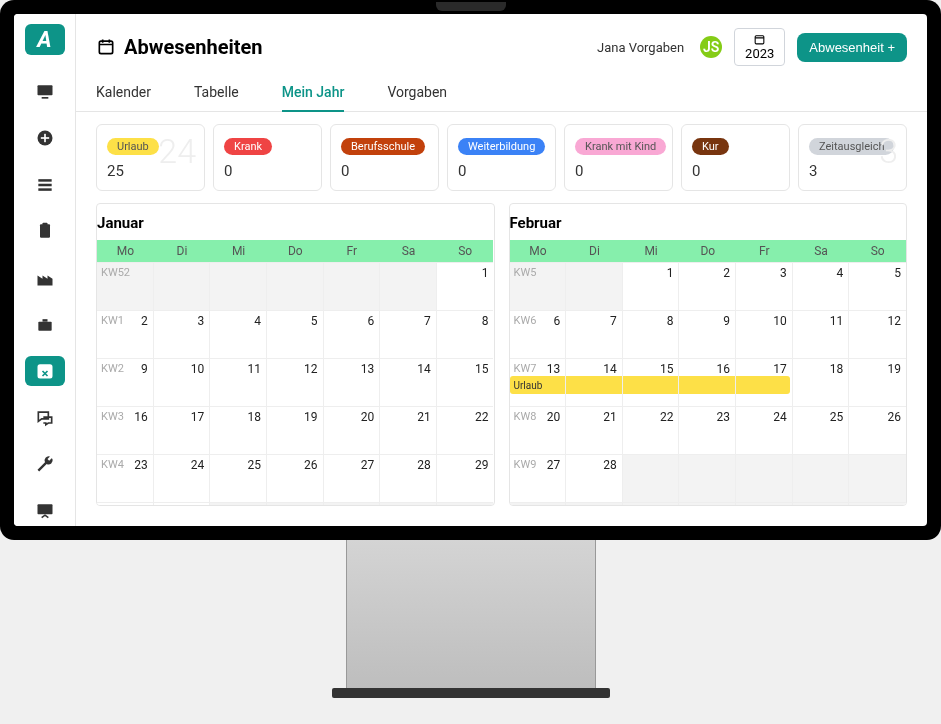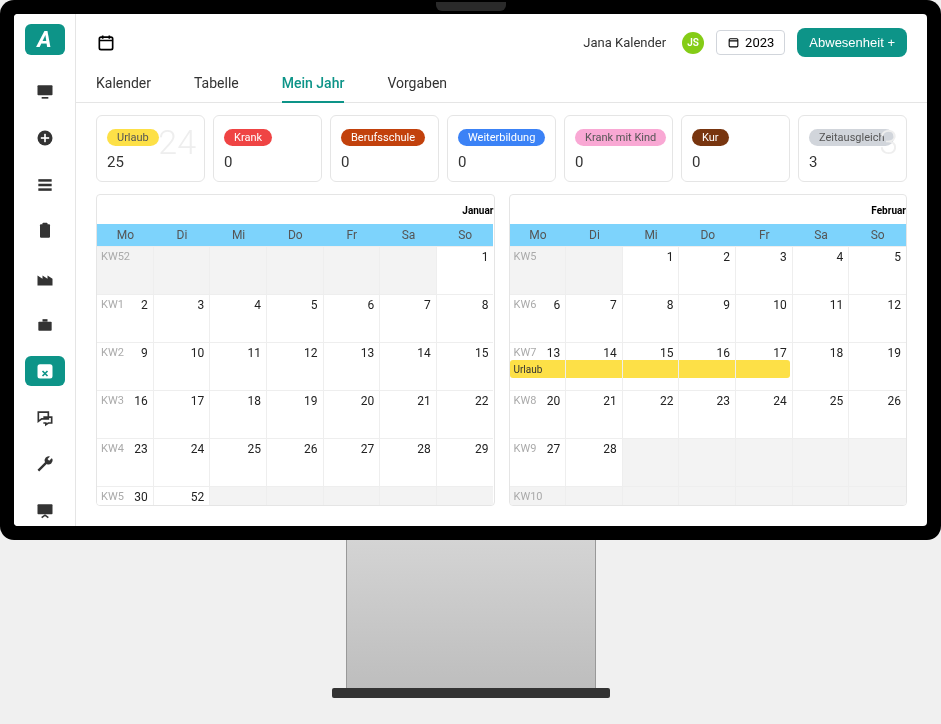--- a/index.html
+++ b/index.html
@@ -59,26 +59,26 @@
     display: flex; align-items: center; padding: 14px 20px 4px 20px;
     gap: 12px;
   }
   .header-title { display: flex; align-items: center; gap: 8px; font-size: 20px; font-weight: 700; }
   .header-title svg { width: 20px; height: 20px; }
   .header-spacer { flex: 1; }
   .user-name { font-size: 13px; color: #333; }
   .avatar {
     width: 22px; height: 22px; border-radius: 50%; background: #84cc16;
     display: inline-flex; align-items: center; justify-content: center;
-    color: #fff; font-size: 10px; font-weight: 600; margin-left: 4px;
+    color: #fff; font-size: 14px; font-weight: 600; margin-left: 4px;
   }
   .year-pill {
     border: 1px solid #d1d5db; border-radius: 4px; padding: 4px 10px;
-    font-size: 13px; display: flex; align-items: center; gap: 5px;
-    cursor: pointer; background:#fff;
+    font-size: 13px; display: flex; align-items: center; 
+    cursor: pointer; background:#fff;flex-direction:column;
   }
   .btn-primary {
     background: #0d9488; color: #fff; border: none; border-radius: 8px;
     padding: 7px 12px; font-size: 13px; font-weight: 500; cursor: pointer;
     display: flex; align-items: center; gap: 4px;
   }
   
   .tabs {
     display: flex; gap: 43px; padding: 8px 20px 0 20px;
     border-bottom: 1px solid #e5e5e5;
@@ -107,28 +107,28 @@
   }
   
   .calendars {
     display: flex; gap: 14px; padding: 0 20px 20px 20px; flex: 1; overflow: hidden;
   }
   .cal {
     flex: 1; border: 1px solid #e5e5e5; border-radius: 4px; overflow: hidden;
     display: flex; flex-direction: column;
     background:#fff;
   }
-  .cal-title { text-align: right; font-weight: 700; font-size: 10px; padding: 10px 0 8px; }
+  .cal-title { text-align: left; font-weight: 700; font-size: 15px; padding: 10px 0 8px; }
   .cal-grid {
     display: grid; grid-template-columns: repeat(7, 1fr);
     font-size: 12px;
   }
   .cal-head {
     text-align: center; padding: 4px 0; color: #555; border-bottom: 1px solid #eee;
-    background: #7dd3fc;
+    background: #86efac;
   }
   .cal-cell {
     border-right: 1px solid #eee; border-bottom: 1px solid #eee;
     height: 48px; position: relative; background:#fff;
   }
   .cal-cell:nth-child(7n) { border-right: none; }
   .cal-cell.off { background: #f3f3f3; }
   .cal-day { position: absolute; top: 3px; right: 5px; font-size: 12px; color: #222; }
   .cal-kw {
     position: absolute; top: 3px; left: 4px; font-size: 11px; color: #aaa;
@@ -214,23 +214,24 @@
         </div>
       </div>
 
       <div class="main">
         <div class="header">
           <div class="header-title">
             <svg viewBox="0 0 24 24" fill="none" stroke="currentColor" stroke-width="2">
                 <rect x="4" y="5" width="16" height="15" rx="2"></rect>
                 <path d="M4 9h16M8 3v4M16 3v4"></path>
               </svg>
+            <span>Abwesenheiten</span>
           </div>
           <div class="header-spacer"></div>
-          <span class="user-name">Jana Kalender</span>
+          <span class="user-name">Jana Vorgaben</span>
           <span class="avatar">JS</span>
           <div class="year-pill">
             <svg width="13" height="13" viewBox="0 0 24 24" fill="none" stroke="currentColor" stroke-width="2">
                 <rect x="4" y="5" width="16" height="15" rx="2"></rect>
                 <path d="M4 9h16"></path>
               </svg>
             <span>2023</span>
           </div>
           <button class="btn-primary">
             <span>Abwesenheit +</span>

